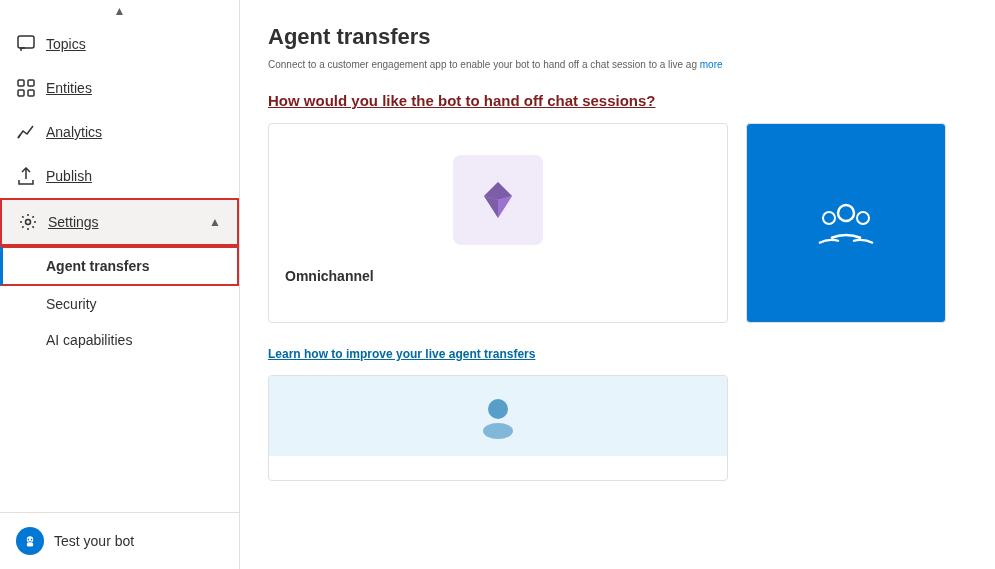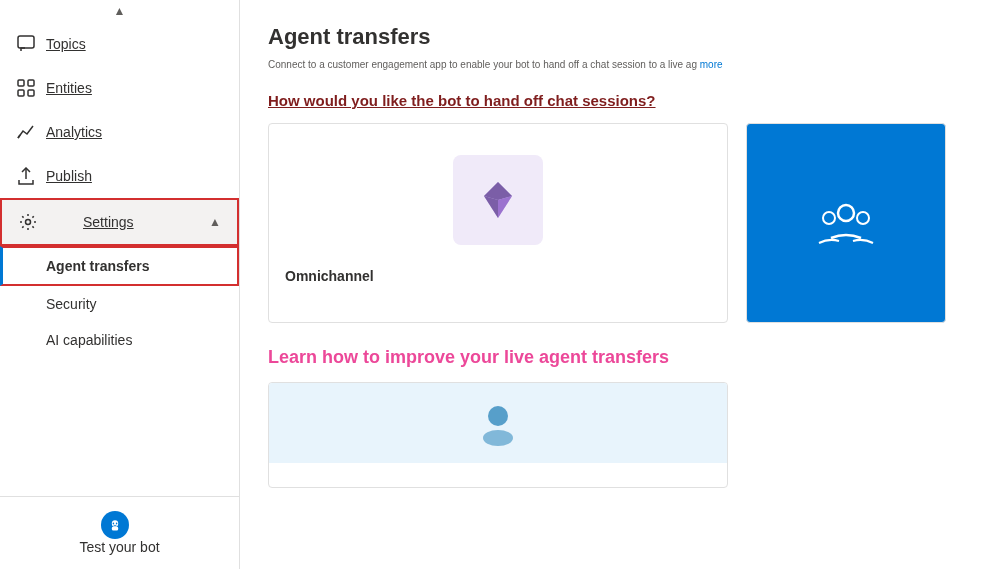--- a/index.html
+++ b/index.html
@@ -52,21 +52,20 @@
       position: relative;
     }
 
     .nav-item.settings-expanded {
       background: #f3f2f1;
     }
 
     .nav-item-box {
       border: 2px solid #d32f2f;
       position: relative;
-      gap: 35px;
     }
 
     .nav-item-icon {
       width: 20px;
       height: 20px;
       margin-right: 10px;
       display: flex;
       align-items: center;
       justify-content: center;
       flex-shrink: 0;
@@ -109,21 +108,20 @@
       padding: 0;
     }
 
     .test-bot-item {
       display: flex;
       align-items: center;
       padding: 14px 16px;
       cursor: pointer;
       color: #323130;
       font-size: 14px;
-      flex-direction: column;
     }
 
     .test-bot-icon {
       width: 28px;
       height: 28px;
       background: #0078d4;
       border-radius: 50%;
       display: flex;
       align-items: center;
       justify-content: center;
@@ -220,24 +218,25 @@
 
     .card-label {
       font-size: 14px;
       font-weight: 600;
       color: #323130;
       margin-top: 8px;
     }
 
     
     .learn-section-title {
-      font-size: 18px;
+      font-size: 12px;
       font-weight: 600;
-      color: #ec4899;
+      color: #0369a1;
       margin-bottom: 14px;
+      text-decoration: underline;
     }
 
     .learn-cards-row {
       display: flex;
       gap: 12px;
     }
 
     .learn-card {
       width: 460px;
       border: 1px solid #e0e0e0;

